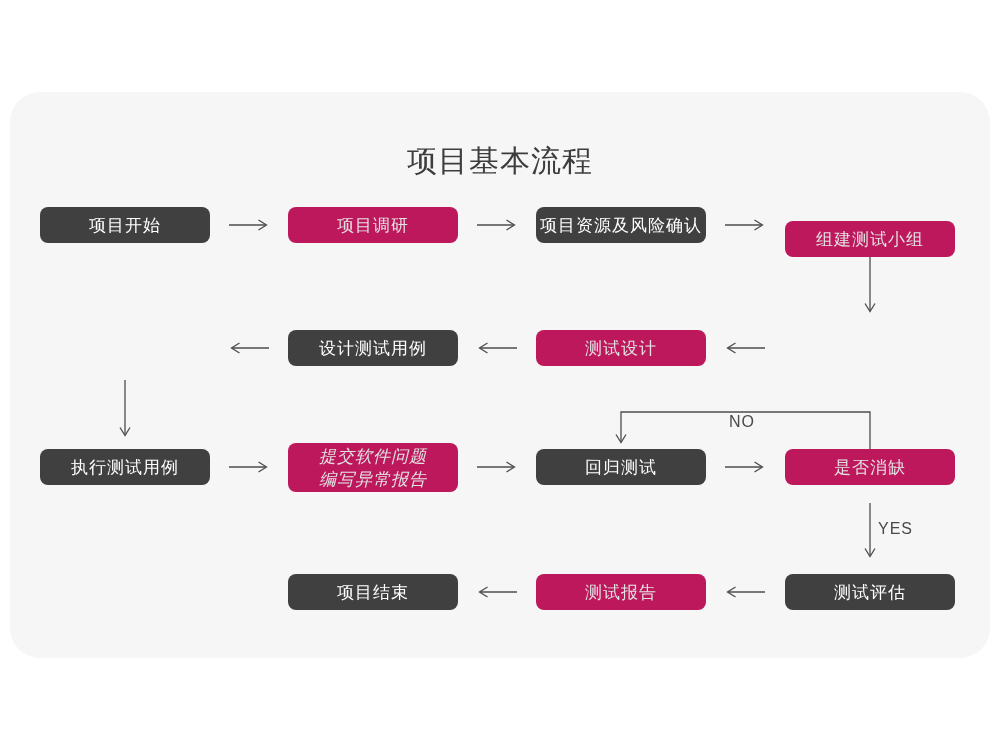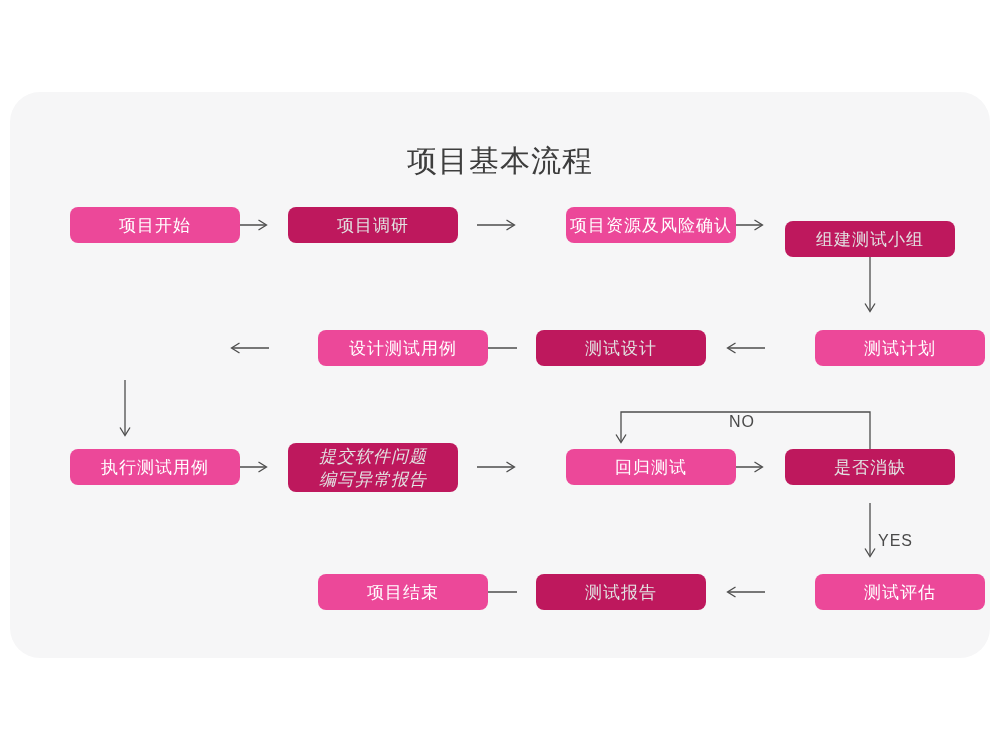--- a/index.html
+++ b/index.html
@@ -16,33 +16,33 @@
   .title{
     position:absolute;left:0;top:141px;width:1000px;
     text-align:center;font-size:30px;font-weight:500;color:#3d3d3d;
     letter-spacing:1px;margin:0;
   }
   .node{
     position:absolute;width:170px;height:36px;border-radius:8px;
     display:flex;align-items:center;justify-content:center;
     box-sizing:border-box;
   }
-  .node.purple{background:#ec4899;color:#ffffff;margin-left:30px;}
+  .node.purple{background:#404040;color:#ffffff;}
   .node.gray{background:#be185d;color:#e2e2e2;}
   .node-label{
     font-size:17px;letter-spacing:1px;text-align:center;
     white-space:pre-line;line-height:23px;
   }
   .node.tall{height:49px;font-style:italic;}
   .edges{position:absolute;left:0;top:0;pointer-events:none;}
   .edge-label{
     position:absolute;font-size:16px;color:#4a4a4a;letter-spacing:1px;
   }
   .no-label{left:729px;top:413px;}
-  .yes-label{left:878px;top:520px;margin-top:12px;}
+  .yes-label{left:878px;top:520px;}
 </style>
 </head>
 <body>
 
 <div class="canvas">
 
   <div class="card"></div>
 
   <h1 class="title">项目基本流程</h1>
 
@@ -94,23 +94,20 @@
   <div class="node gray" style="left:785px;top:221px">
     <span class="node-label">组建测试小组</span>
   </div>
 
   <div class="node purple" style="left:288px;top:330px">
     <span class="node-label">设计测试用例</span>
   </div>
   <div class="node gray" style="left:536px;top:330px">
     <span class="node-label">测试设计</span>
   </div>
-  <div class="node purple" style="left:785px;top:330px">
-    <span class="node-label">测试计划</span>
-  </div>
 
   <div class="node purple" style="left:40px;top:449px">
     <span class="node-label">执行测试用例</span>
   </div>
   <div class="node gray tall" style="left:288px;top:443px">
     <span class="node-label">提交软件问题
 编写异常报告</span>
   </div>
   <div class="node purple" style="left:536px;top:449px">
     <span class="node-label">回归测试</span>

